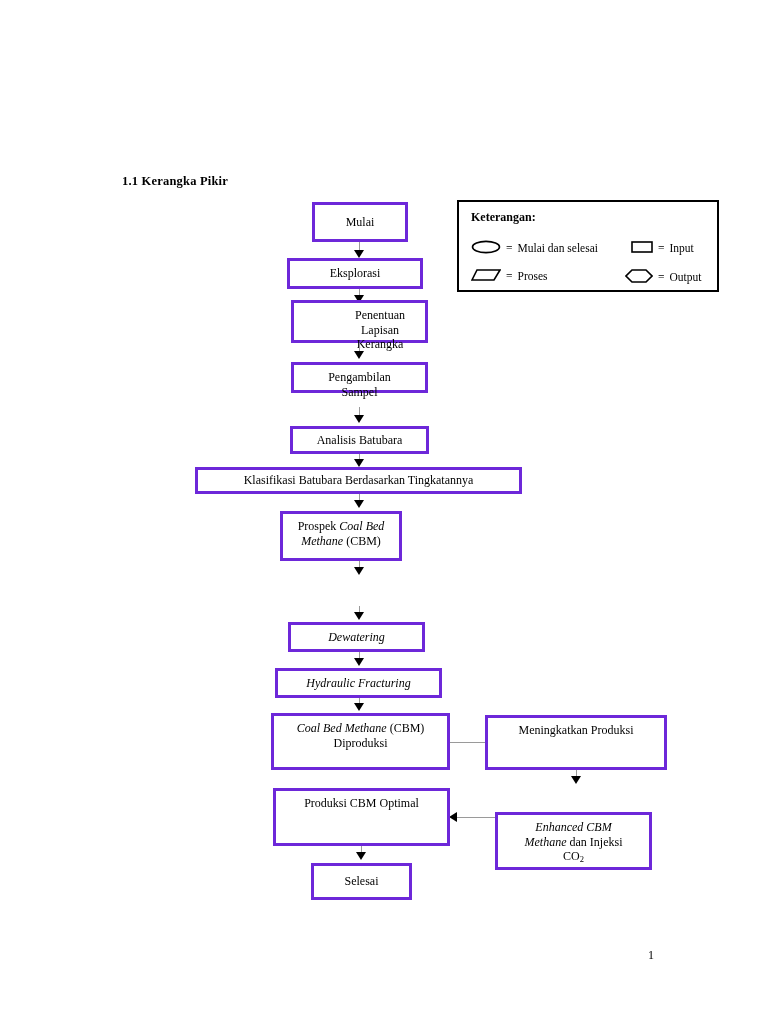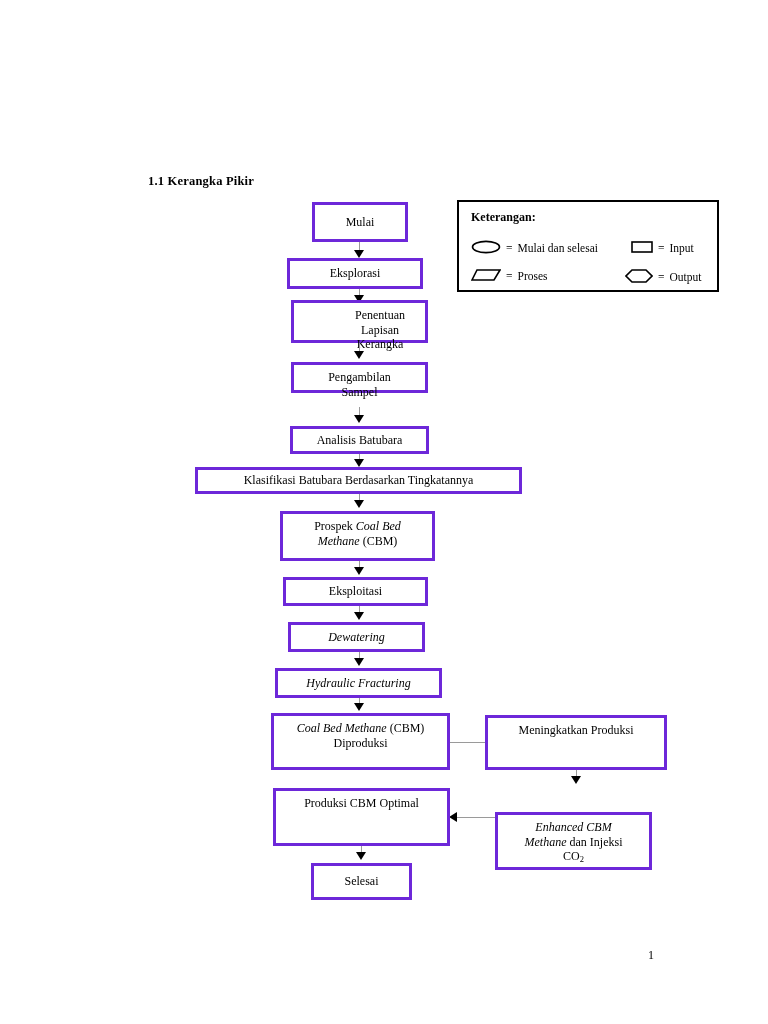--- a/index.html
+++ b/index.html
@@ -23,21 +23,20 @@
   }
 
   .section-title {
     position: absolute;
     left: 122px;
     top: 174px;
     font-size: 12.5px;
     font-weight: bold;
     letter-spacing: 0.2px;
     white-space: nowrap;
-    margin-left: 26px;
   }
 
   
   .node {
     position: absolute;
     box-sizing: border-box;
     border: 3px solid #6d28d9;
     background: #ffffff;
     display: flex;
     align-items: flex-start;
@@ -208,32 +207,29 @@
   </div>
   <div class="vline" style="left:359px; top:454px; height:10px;"></div>
   <div class="arrow-down" style="left:354px; top:459px;"></div>
 
   <div class="node center-v" style="left:195px; top:467px; width:327px; height:27px;">
     <span class="txt">Klasifikasi Batubara Berdasarkan Tingkatannya</span>
   </div>
   <div class="vline" style="left:359px; top:494px; height:12px;"></div>
   <div class="arrow-down" style="left:354px; top:500px;"></div>
 
-  <div class="node" style="left:280px; top:511px; width:155px; height:50px;justify-content:flex-end;">
+  <div class="node" style="left:280px; top:511px; width:122px; height:50px;justify-content:flex-end;">
     <span class="txt">
       <span>Prospek </span><span class="it">Coal Bed</span><br>
       <span class="it">Methane</span><span> (CBM)</span>
     </span>
   </div>
   <div class="vline" style="left:359px; top:561px; height:12px;"></div>
   <div class="arrow-down" style="left:354px; top:567px;"></div>
 
-  <div class="node center-v" style="left:283px; top:577px; width:145px; height:29px;">
-    <span class="txt">Eksploitasi</span>
-  </div>
   <div class="vline" style="left:359px; top:606px; height:12px;"></div>
   <div class="arrow-down" style="left:354px; top:612px;"></div>
 
   <div class="node center-v" style="left:288px; top:622px; width:137px; height:30px;">
     <span class="txt it">Dewatering</span>
   </div>
   <div class="vline" style="left:359px; top:652px; height:12px;"></div>
   <div class="arrow-down" style="left:354px; top:658px;"></div>
 
   <div class="node center-v" style="left:275px; top:668px; width:167px; height:30px;">

